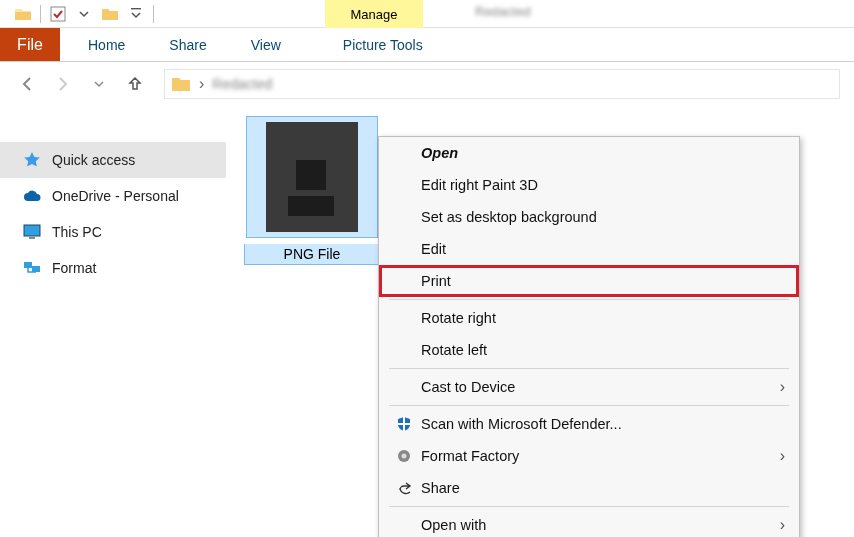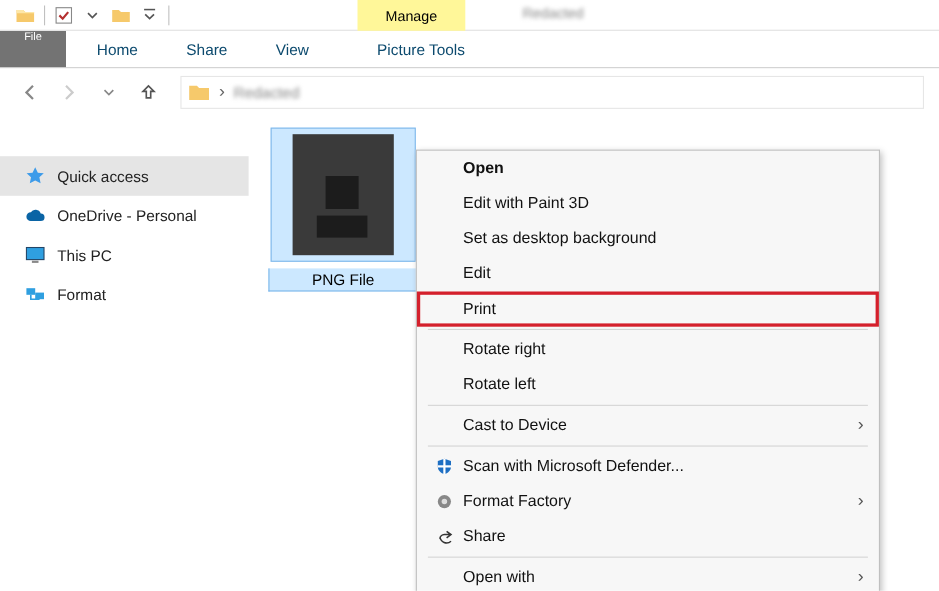--- a/index.html
+++ b/index.html
@@ -8,21 +8,21 @@
   
   .titlebar { height: 28px; background: #ffffff; display: flex; align-items: center; border-bottom: 1px solid #e0e0e0; position: relative; }
   .qat { display: flex; align-items: center; gap: 8px; padding-left: 14px; }
   .qat-icon { width: 18px; height: 18px; display: flex; align-items: center; justify-content: center; }
   .qat-sep { border-left: 1px solid #c0c0c0; height: 18px; }
   .manage-tab { position: absolute; left: 325px; top: 0; width: 98px; height: 28px; background: #fff799; display: flex; align-items: center; justify-content: center; font-size: 13px; }
   .title-text { position: absolute; left: 475px; top: 4px; font-size: 13px; color: #888; filter: blur(2px); }
 
   
   .ribbon { height: 34px; display: flex; align-items: stretch; border-bottom: 1px solid #d0d0d0; }
-  .file-tab { background: #737373; color: #ffffff; width: 60px; display: flex; align-items: flex-start; justify-content: center; font-size: 10px; }
+  .file-tab { background: #c2410c; color: #ffffff; width: 60px; display: flex; align-items: center; justify-content: center; font-size: 16px; }
   .tab { padding: 0 16px; display: flex; align-items: center; font-size: 14px; color: #0c4a6e; margin-left: 12px; }
   .tab.picture-tools { margin-left: 30px; }
 
   
   .navbar { height: 44px; display: flex; align-items: center; padding: 0 14px; gap: 10px; }
   .nav-btn { width: 26px; height: 26px; display: flex; align-items: center; justify-content: center; color: #888; }
   .addr-bar { flex: 1; border: 1px solid #e6e6e6; height: 30px; display: flex; align-items: center; padding: 0 6px; gap: 8px; margin-left: 6px; }
   .addr-folder-icon { color:#f0c060; }
   .addr-text { font-size: 14px; color: #888; filter: blur(2px); }
 
@@ -40,21 +40,21 @@
   .thumb::before, .thumb::after { content:""; position:absolute; background:#1c1c1c; }
   .thumb::before { width: 30px; height: 30px; left: 30px; top: 38px; }
   .thumb::after { width: 46px; height: 20px; left: 22px; top: 74px; }
   .file-label { font-size: 14px; margin-top: 6px; background: #cce8ff; padding: 2px 20px; border: 1px solid #7fb8ea; border-top: none; width: 100%; text-align: center; }
 
   
   .context-menu { position: absolute; left: 378px; top: 136px; width: 422px; background: #f7f7f7; border: 1px solid #bfbfbf; box-shadow: 2px 2px 6px rgba(0,0,0,0.25); font-size: 14.5px; color: #111; }
   .cm-item { height: 32px; display: flex; align-items: center; padding-left: 14px; position: relative; }
   .cm-item .cm-icon { width: 22px; display: flex; justify-content: center; margin-right: 6px; }
   .cm-item .label-slot { flex: 1; }
-  .cm-item.bold .label-slot { font-weight: 600; }
+  .cm-item.bold .label-slot { font-weight: 600; font-style: italic; }
   .cm-sep { height: 0; border-top: 1px solid #d4d4d4; margin: 2px 10px; }
   .cm-arrow { position: absolute; right: 14px; color: #555; font-size: 16px; }
   .cm-item.highlight { outline: 3px solid #d4202c; outline-offset: -3px; }
 
   svg { display: block; }
 </style>
 </head>
 <body>
 
 <div class="titlebar">
@@ -197,21 +197,21 @@
 
 </div>
 
 <div class="context-menu">
   <div class="cm-item bold">
     <span class="cm-icon"></span>
     <span class="label-slot">Open</span>
   </div>
   <div class="cm-item">
     <span class="cm-icon"></span>
-    <span class="label-slot">Edit with Paint 3D</span>
+    <span class="label-slot">Edit right Paint 3D</span>
   </div>
   <div class="cm-item">
     <span class="cm-icon"></span>
     <span class="label-slot">Set as desktop background</span>
   </div>
   <div class="cm-item">
     <span class="cm-icon"></span>
     <span class="label-slot">Edit</span>
   </div>
   <div class="cm-item highlight">

